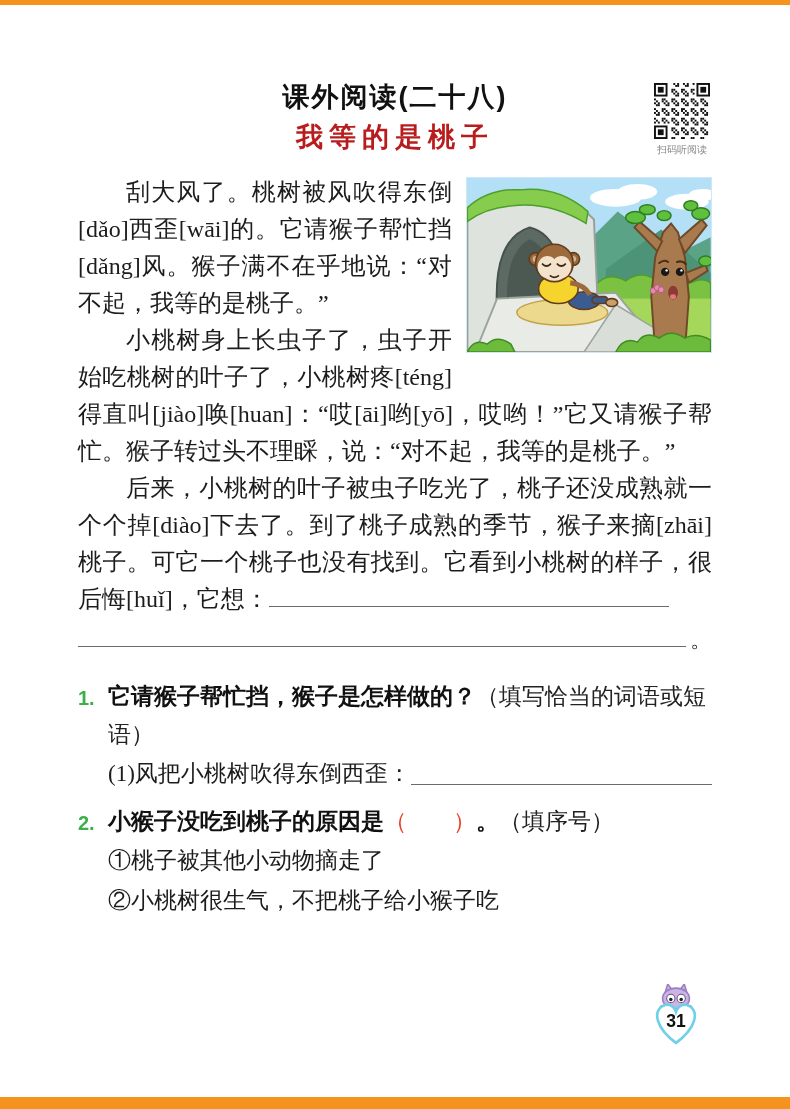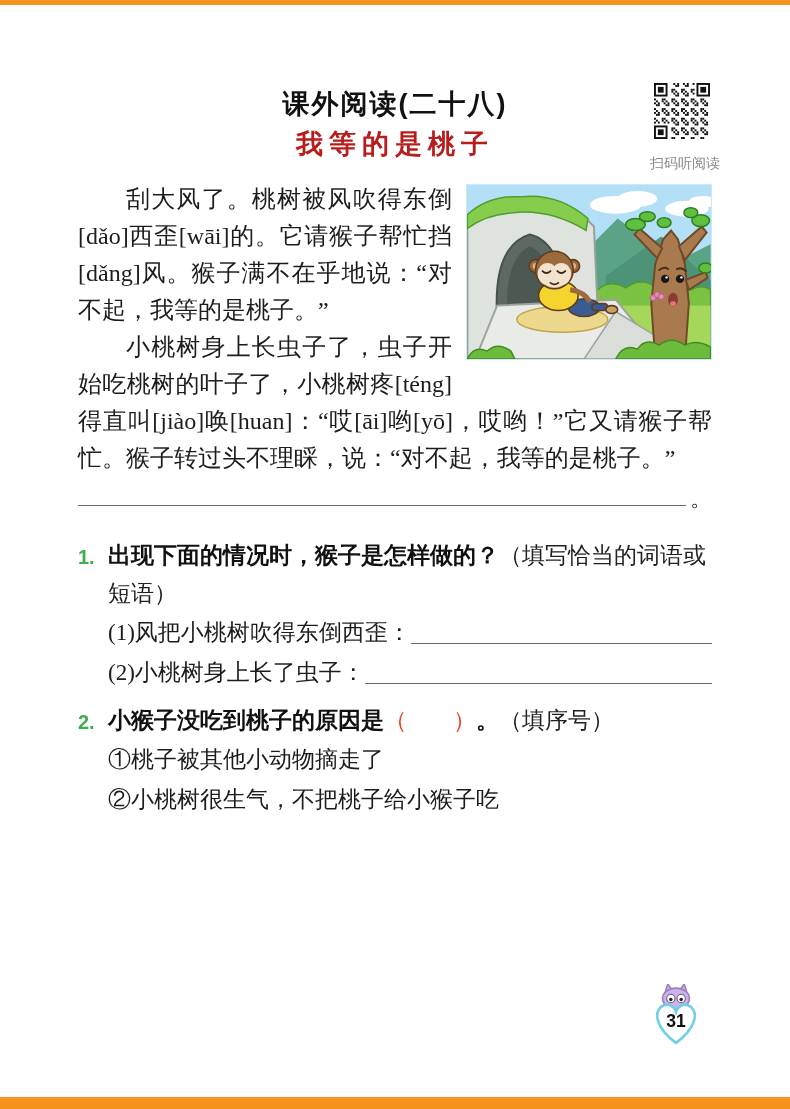--- a/index.html
+++ b/index.html
@@ -5,36 +5,36 @@
   html,body{margin:0;padding:0;}
   body{
     width:790px;height:1109px;position:relative;overflow:hidden;
     background:#ffffff;
     font-family:"Liberation Serif","DejaVu Serif",serif;
     color:#1c1c1c;
   }
   .top-bar{position:absolute;top:0;left:0;width:790px;height:5px;background:#f6921e;}
   .bottom-bar{position:absolute;bottom:0;left:0;width:790px;height:12px;background:#f6921e;}
 
-  .page-content{padding:11px 78px;position:relative;}
+  .page-content{padding:4px 78px;position:relative;}
 
   
   .header{padding-top:78px;text-align:center;}
   .lesson-title{
     font-family:"Liberation Sans","DejaVu Sans",sans-serif;
     font-weight:bold;font-size:27px;line-height:30px;color:#111;letter-spacing:2px;
   }
   .reading-title{
     font-family:"Liberation Sans","DejaVu Sans",sans-serif;
     font-weight:bold;font-size:27px;line-height:30px;color:#b91c1c;
     letter-spacing:6px;margin-top:10px;
   }
   .qr-block{position:absolute;top:83px;right:76px;width:64px;text-align:center;}
   .qr-block svg{display:block;margin:0 auto;}
-  .qr-caption{font-size:14px;color:#8a8a8a;margin-top:16px;white-space:nowrap;
+  .qr-caption{font-size:10px;color:#8a8a8a;margin-top:4px;white-space:nowrap;
     font-family:Liberation Serif, serif;}
 
   
   .story{margin-top:22px;font-size:24px;line-height:37px;text-align:justify;}
   .figure{
     float:right;width:246px;height:176px;margin:3px 0 8px 14px;
     border:1px solid #cfe8f4;box-sizing:border-box;background:#b3e0f7;
   }
   .figure svg{display:block;}
   p.para{margin:0;text-indent:2em;}
@@ -391,38 +391,35 @@
           <circle cx="196" cy="113" r="3"></circle>
         </g>
 
         <path d="M150,176 Q158,160 172,166 Q180,154 194,162 Q206,152 220,162 Q232,156 246,164 L246,176 Z" fill="#6cbb3c" stroke="#3f8d22" stroke-width="1.5"></path>
         <path d="M0,176 Q6,162 20,168 Q30,158 44,168 L48,176 Z" fill="#6cbb3c" stroke="#3f8d22" stroke-width="1.5"></path>
       </svg>
     </div>
 
     <p class="para"><span>刮大风了。桃树被风吹得东倒[dǎo]西歪[wāi]的。它请猴子帮忙挡[dǎng]风。猴子满不在乎地说：“对不起，我等的是桃子。”</span></p>
     <p class="para"><span>小桃树身上长虫子了，虫子开始吃桃树的叶子了，小桃树疼[téng]得直叫[jiào]唤[huan]：“哎[āi]哟[yō]，哎哟！”它又请猴子帮忙。猴子转过头不理睬，说：“对不起，我等的是桃子。”</span></p>
+    <p class="para"><span>后来，小桃树的叶子被虫子吃光了，桃子还没成熟就一个个掉[diào]下去了。到了桃子成熟的季节，猴子来摘[zhāi]桃子。可它一个桃子也没有找到。它看到小桃树的样子，很后悔[huǐ]，它想：</span><span class="blank-fill"></span></p>
     <div class="blank-line">
       <span class="line"></span>
       <span class="punct">。</span>
     </div>
   </div>
 
   <div class="questions">
 
     <div class="question">
       <span class="q-num">1.</span>
       <div class="q-body">
-        <div><span class="q-bold">出现下面的情况时，猴子是怎样做的？</span><span class="q-note">（填写恰当的词语或短语）</span></div>
+        <div><span class="q-bold">它请猴子帮忙挡，猴子是怎样做的？</span><span class="q-note">（填写恰当的词语或短语）</span></div>
         <div class="sub-item">
           <span class="sub-label">(1)风把小桃树吹得东倒西歪：</span>
-          <span class="sub-blank"></span>
-        </div>
-        <div class="sub-item">
-          <span class="sub-label">(2)小桃树身上长了虫子：</span>
           <span class="sub-blank"></span>
         </div>
       </div>
     </div>
 
     <div class="question">
       <span class="q-num">2.</span>
       <div class="q-body">
         <div><span class="q-bold">小猴子没吃到桃子的原因是</span><span class="q-red">（　　）</span><span class="q-bold">。</span><span class="q-note">（填序号）</span></div>
         <div class="option-line">①桃子被其他小动物摘走了</div>

